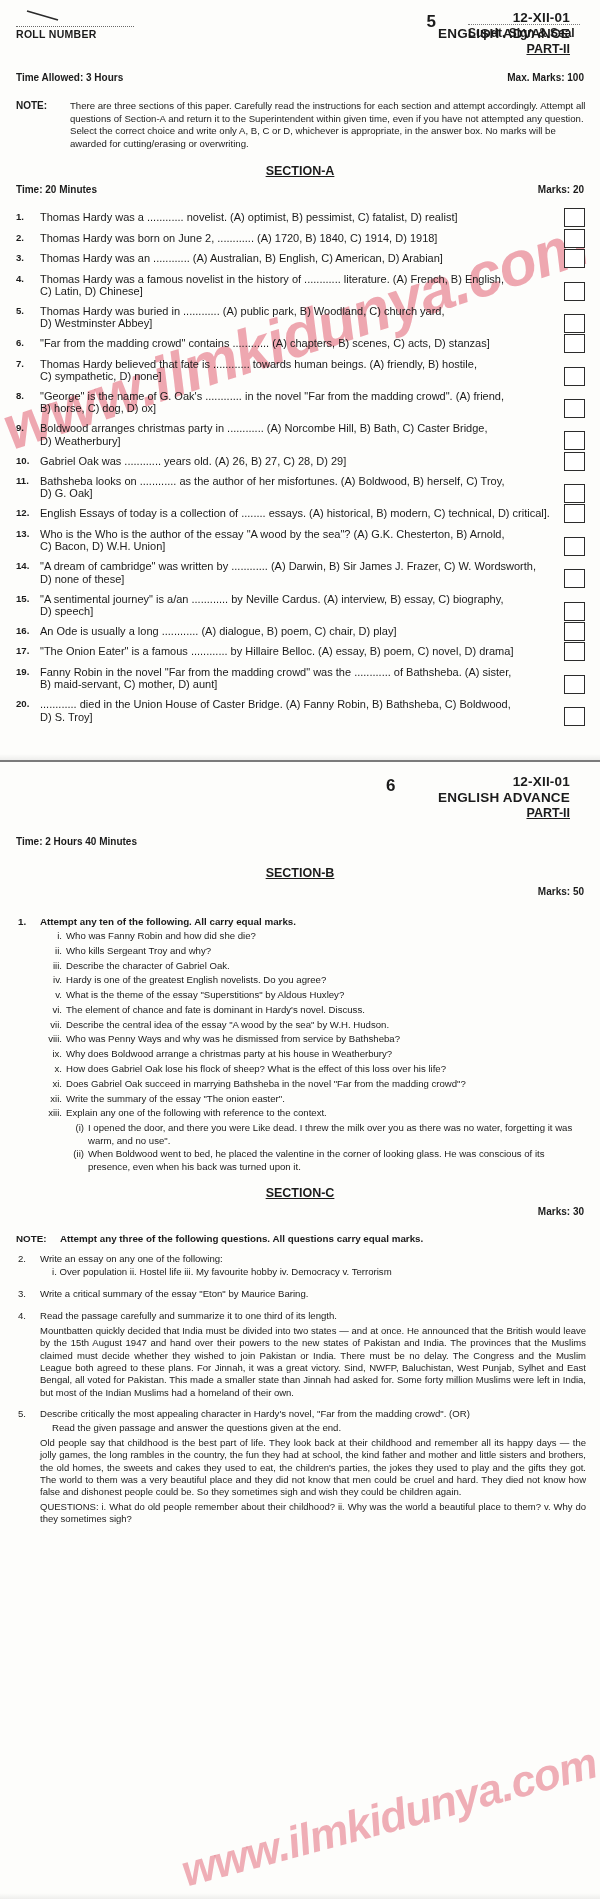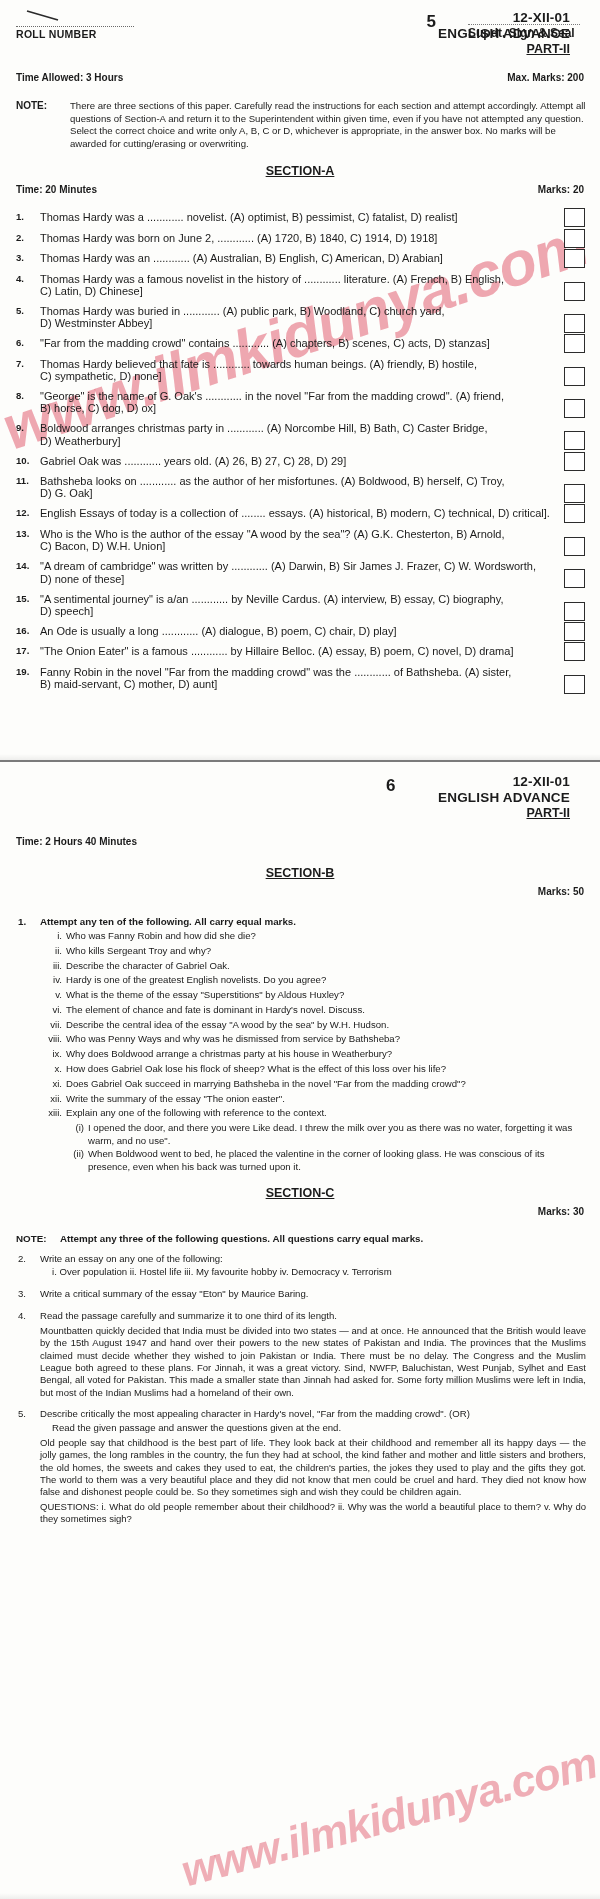--- a/index.html
+++ b/index.html
@@ -251,21 +251,21 @@
     </div>
   </div>
 
   <div class="meta-row">
     <div class="meta-left">
       <span>Time Allowed:</span>
       <span class="val">3 Hours</span>
     </div>
     <div class="meta-right">
       <span>Max. Marks:</span>
-      <span class="val">200</span>
+      <span class="val">100</span>
     </div>
   </div>
 
   <div class="note-block">
     <div class="note-tag">NOTE:</div>
     <div class="note-text">There are three sections of this paper.  Carefully read the instructions for each section and attempt accordingly.  Attempt all questions of Section-A and return it to the Superintendent within given time, even if you have not attempted any question.  Select the correct choice and write only A, B, C or D, whichever is appropriate, in the answer box.  No marks will be awarded for cutting/erasing or overwriting.</div>
   </div>
 
   <div class="section-head">SECTION-A</div>
 
@@ -372,20 +372,26 @@
       </div>
       <div class="mcq one-line">
         <span class="num">17.</span>
         <div class="q">"The Onion Eater" is a famous ............ by Hillaire Belloc.  (A) essay,  B) poem,  C) novel,  D) drama]</div>
         <div class="ansbox"></div>
       </div>
       <div class="mcq two-line">
         <span class="num">19.</span>
         <div class="q">Fanny Robin in the novel "Far from the madding crowd" was the ............ of Bathsheba.  (A) sister,</div>
         <div class="q">B) maid-servant,  C) mother,  D) aunt]</div>
+        <div class="ansbox"></div>
+      </div>
+      <div class="mcq two-line">
+        <span class="num">20.</span>
+        <div class="q">............ died in the Union House of Caster Bridge.  (A) Fanny Robin,  B) Bathsheba,  C) Boldwood,</div>
+        <div class="q">D) S. Troy]</div>
         <div class="ansbox"></div>
       </div>
     </div>
 
   <div class="scan-shadow"></div>
 </div>
 
 <div class="page page-2">
 
   <div class="wm wm-2">www.ilmkidunya.com</div>

